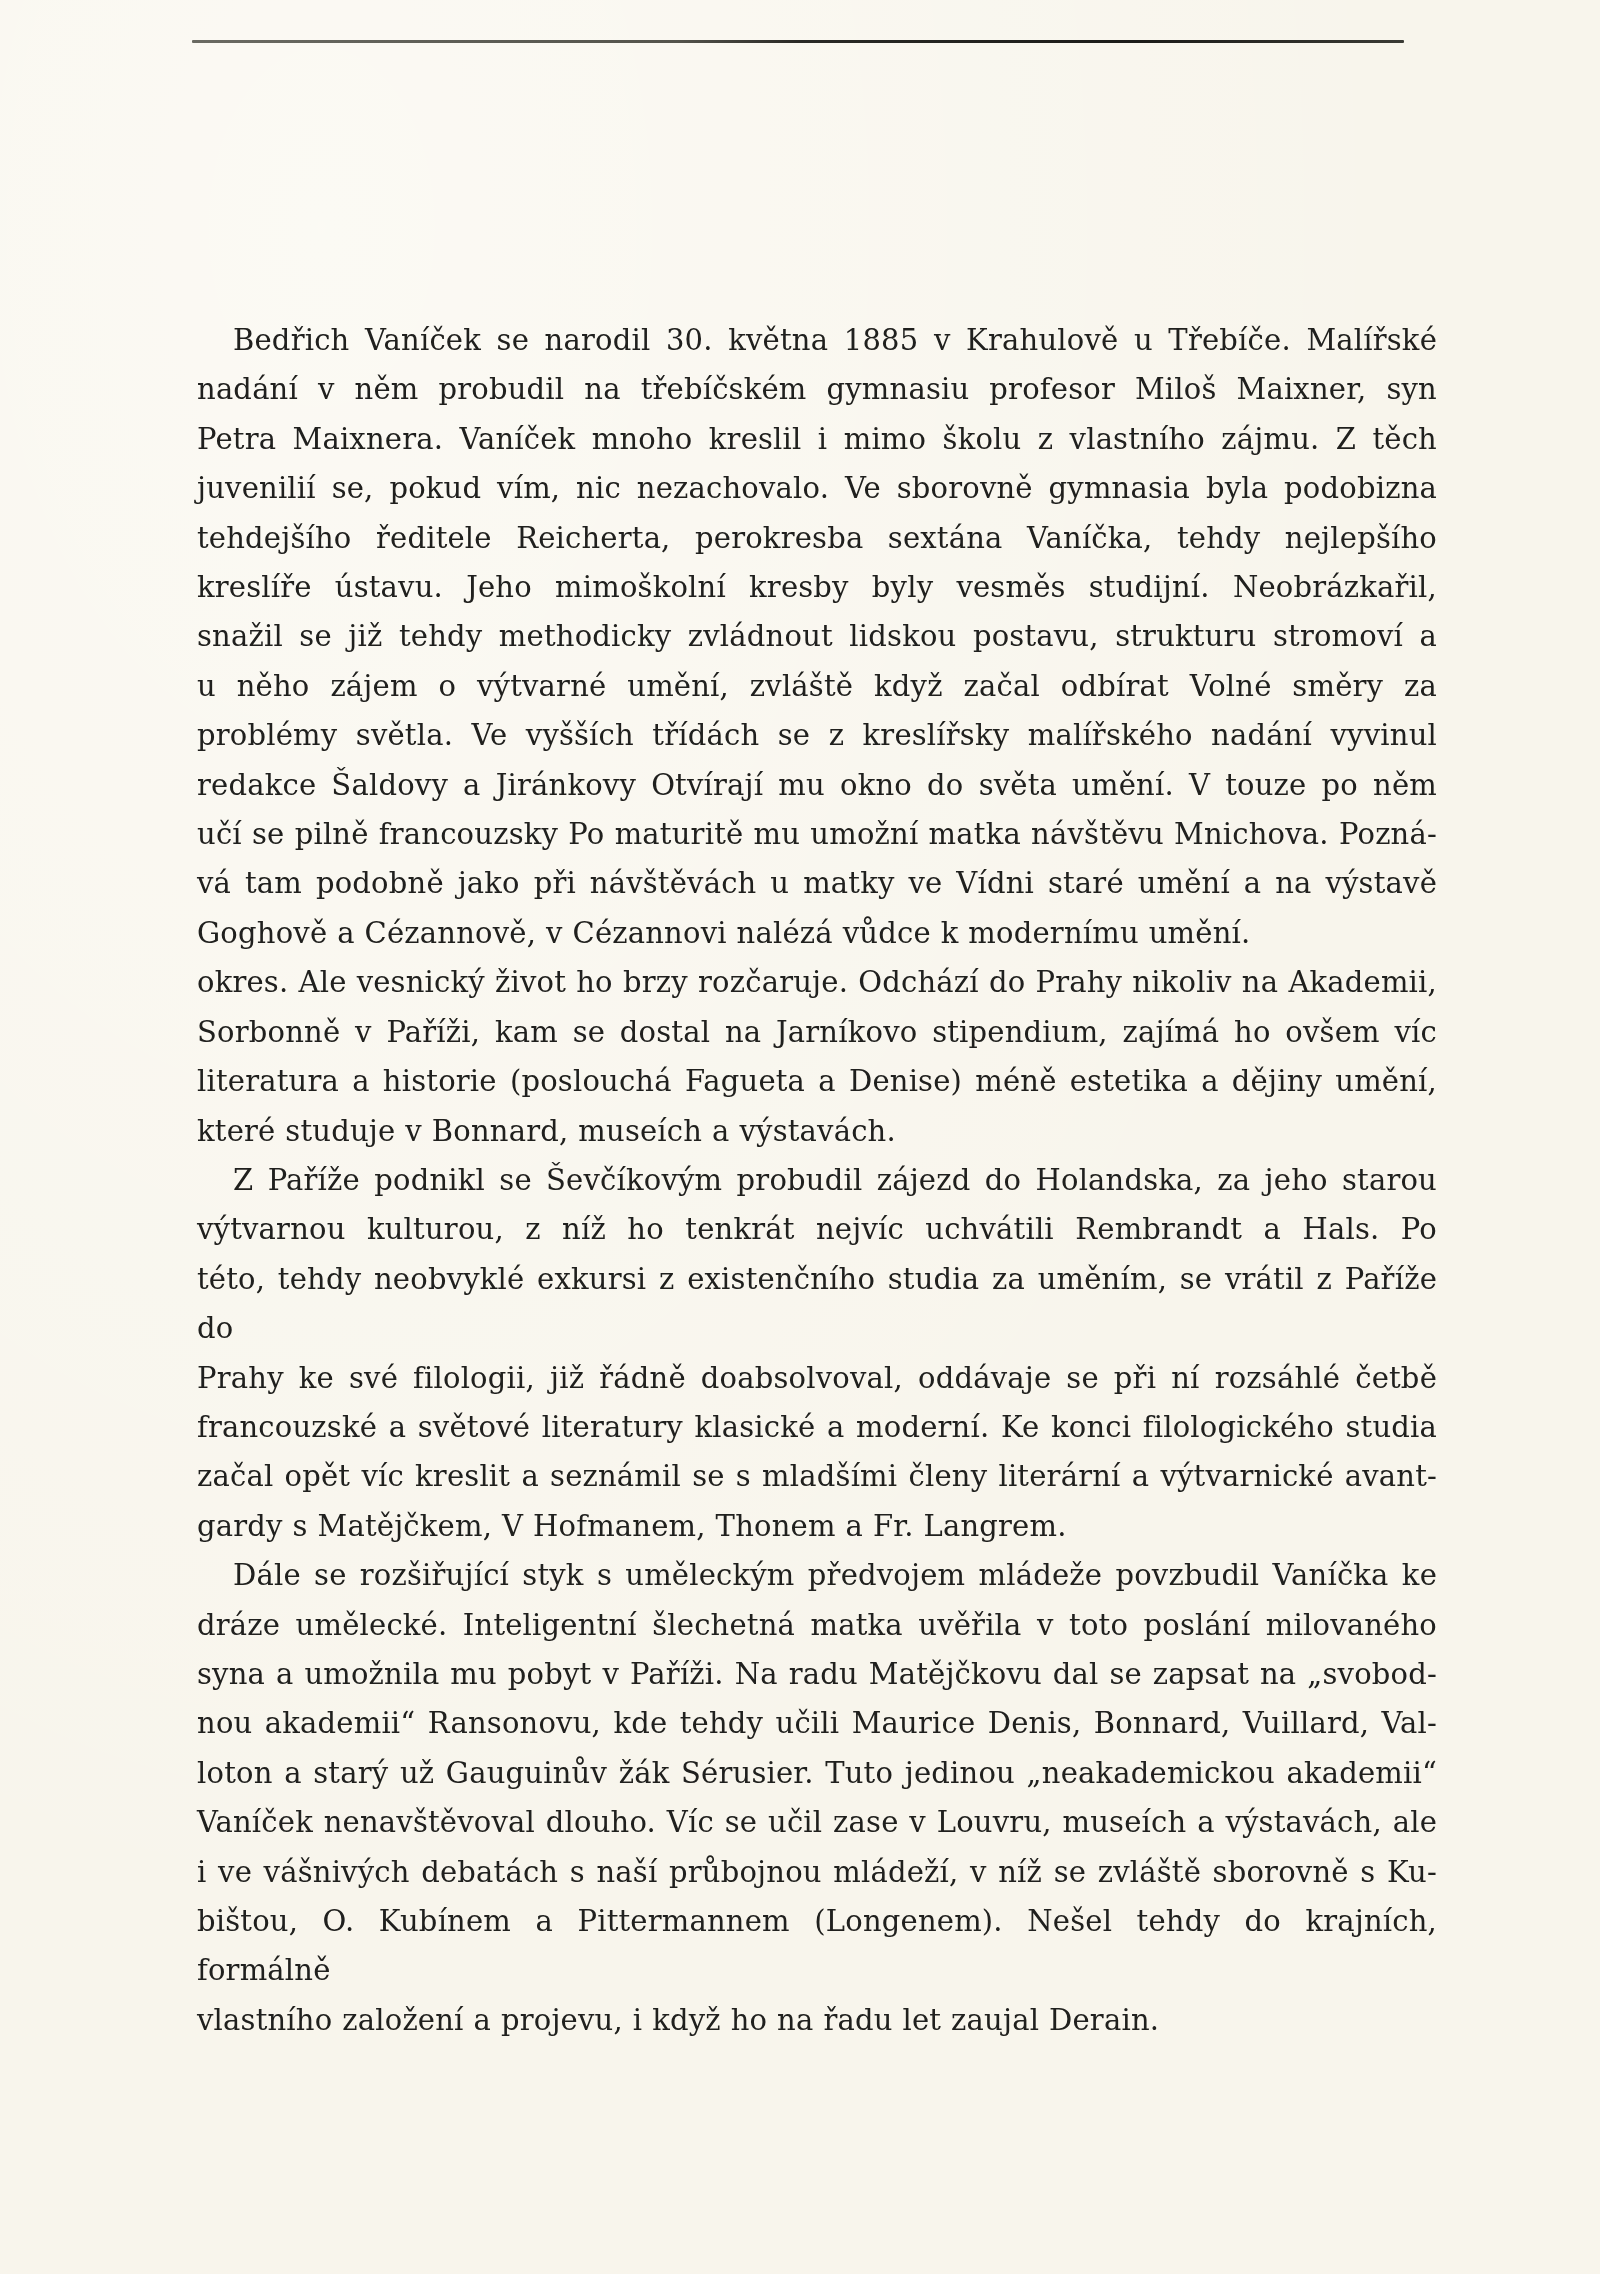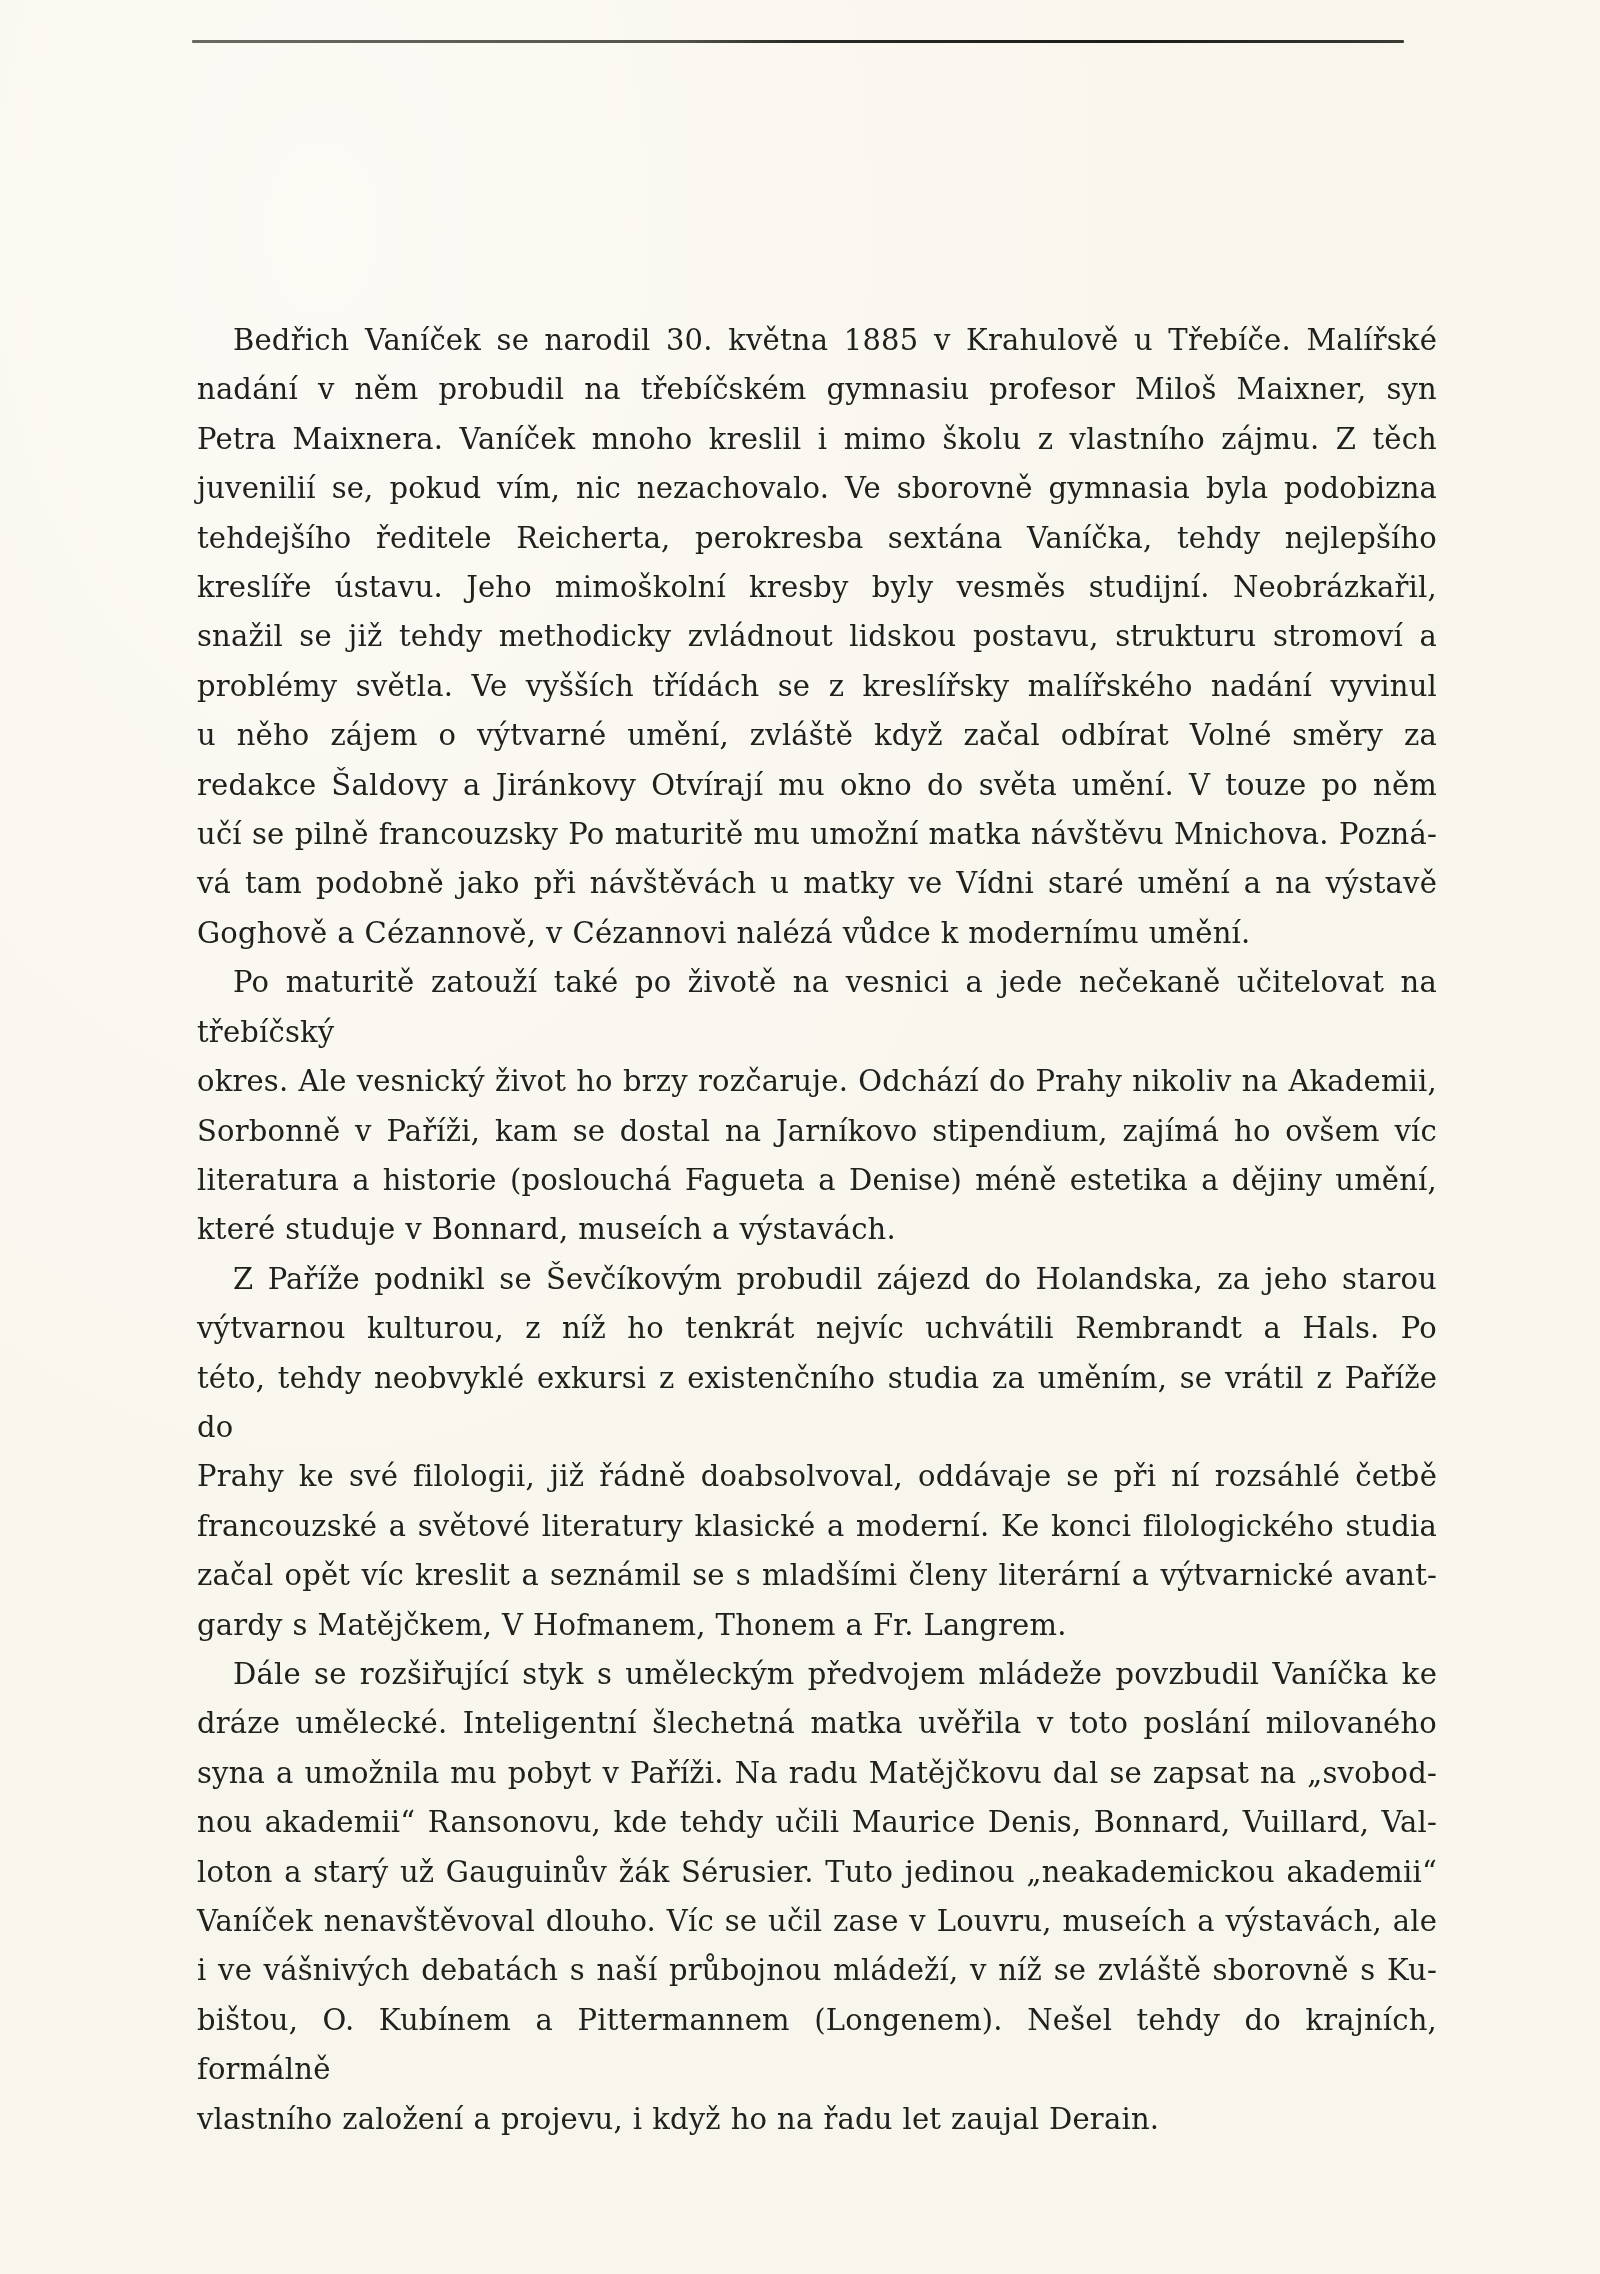--- a/index.html
+++ b/index.html
@@ -65,29 +65,28 @@
   <div class="top-rule"></div>
   <div class="text-block">
       <div class="para">
         <div class="line first">Bedřich Vaníček se narodil 30. května 1885 v Krahulově u Třebíče. Malířské</div>
         <div class="line">nadání v něm probudil na třebíčském gymnasiu profesor Miloš Maixner, syn</div>
         <div class="line">Petra Maixnera. Vaníček mnoho kreslil i mimo školu z vlastního zájmu. Z těch</div>
         <div class="line">juvenilií se, pokud vím, nic nezachovalo. Ve sborovně gymnasia byla podobizna</div>
         <div class="line">tehdejšího ředitele Reicherta, perokresba sextána Vaníčka, tehdy nejlepšího</div>
         <div class="line">kreslíře ústavu. Jeho mimoškolní kresby byly vesměs studijní. Neobrázkařil,</div>
         <div class="line">snažil se již tehdy methodicky zvládnout lidskou postavu, strukturu stromoví a</div>
+        <div class="line">u něho zájem o výtvarné umění, zvláště když začal odbírat Volné směry za</div>
         <div class="line">problémy světla. Ve vyšších třídách se z kreslířsky malířského nadání vyvinul</div>
-        <div class="line">u něho zájem o výtvarné umění, zvláště když začal odbírat Volné směry za</div>
         <div class="line">redakce Šaldovy a Jiránkovy  Otvírají mu okno do světa umění. V touze po něm</div>
         <div class="line">učí se pilně francouzsky  Po maturitě mu umožní matka návštěvu Mnichova. Pozná-</div>
         <div class="line">vá tam podobně jako při návštěvách u matky ve Vídni staré umění a na výstavě</div>
         <div class="line last">Goghově a Cézannově, v Cézannovi nalézá vůdce k modernímu umění.</div>
       </div>
       <div class="para">
-        <div class="line first">Po maturitě zatouží také po životě na vesnici a jede nečekaně učitelovat na třebíčský</div>
         <div class="line">okres. Ale vesnický život ho brzy rozčaruje. Odchází do Prahy nikoliv na Akademii,</div>
         <div class="line">Sorbonně v Paříži, kam se dostal na Jarníkovo stipendium, zajímá ho ovšem víc</div>
         <div class="line">literatura a historie (poslouchá Fagueta a Denise) méně estetika a dějiny umění,</div>
         <div class="line last">které studuje v Bonnard, museích a výstavách.</div>
       </div>
       <div class="para">
         <div class="line first">Z Paříže podnikl se Ševčíkovým probudil  zájezd do Holandska, za jeho starou</div>
         <div class="line">výtvarnou kulturou, z níž ho tenkrát nejvíc uchvátili Rembrandt a Hals. Po</div>
         <div class="line">této, tehdy neobvyklé exkursi z existenčního studia za uměním, se vrátil z Paříže do</div>
         <div class="line">Prahy ke své filologii, již řádně doabsolvoval, oddávaje se při ní rozsáhlé četbě</div>

